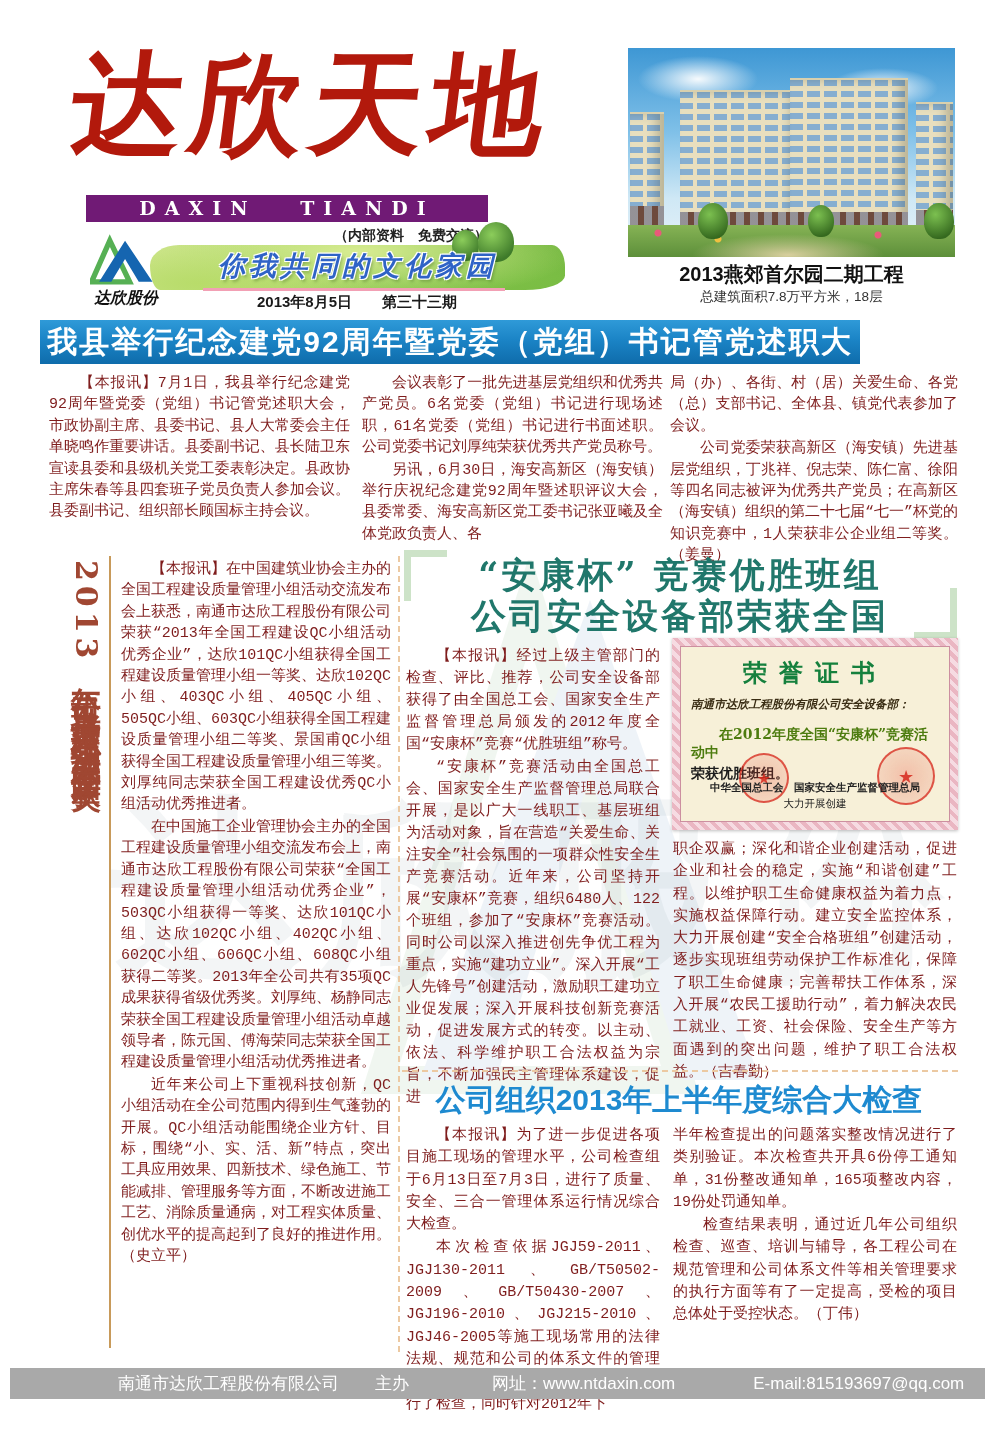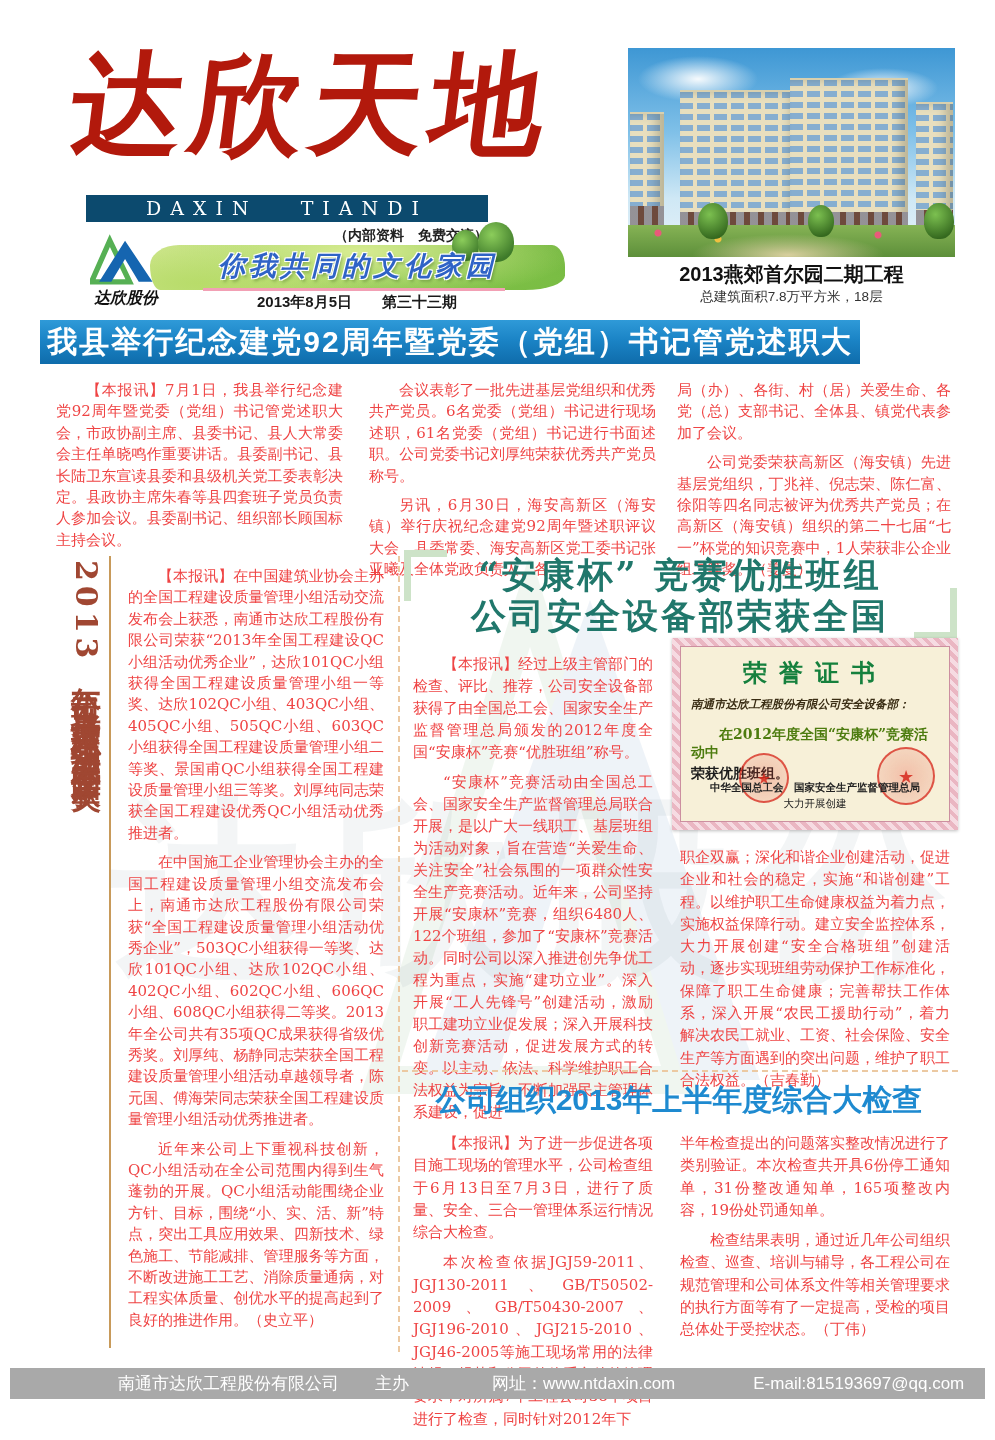--- a/index.html
+++ b/index.html
@@ -8,22 +8,22 @@
   .abs{position:absolute;}
 
   
   #wm-logo{left:340px;top:560px;width:420px;height:560px;opacity:.08;z-index:0;}
   #wm-text{left:110px;top:760px;font-size:195px;font-weight:bold;letter-spacing:18px;
            color:rgba(120,140,160,.09);white-space:nowrap;z-index:0;}
 
   
   #mast-title{left:72px;top:40px;width:500px;font-size:112px;line-height:1.15;font-weight:bold;
               color:#b2190c;letter-spacing:8px;transform:skewX(-7deg);z-index:2;}
-  #latin-bar{left:86px;top:195px;width:402px;height:27px;background:#0c4a6e;color:#fff;
-             text-align:center;line-height:27px;font-size:19px;font-weight:normal;
+  #latin-bar{left:86px;top:195px;width:402px;height:27px;background:#701a75;color:#fff;
+             text-align:center;line-height:27px;font-size:19px;font-weight:bold;
              letter-spacing:9px;word-spacing:28px;z-index:2;}
   #mast-note{left:86px;top:227px;width:402px;text-align:right;font-size:14px;font-weight:bold;
              font-family:Liberation Serif, serif;color:#222;z-index:2;}
 
   #logo{left:90px;top:233px;width:64px;height:58px;z-index:2;}
   #logo-name{left:66px;top:288px;width:120px;text-align:center;font-size:16px;font-weight:bold;
              font-style:italic;color:#111;z-index:2;}
 
   #banner{left:150px;top:245px;width:415px;height:45px;z-index:1;
     background:
@@ -75,21 +75,21 @@
   #photo-caption{left:628px;top:261px;width:327px;text-align:center;font-size:20px;font-weight:bold;
                  color:#111;font-family:"Liberation Sans",sans-serif;z-index:2;}
   #photo-spec{left:628px;top:288px;width:327px;text-align:center;font-size:13.5px;color:#333;
               font-family:"Liberation Sans",sans-serif;z-index:2;}
 
   
   #h1bar{left:40px;top:320px;width:820px;height:44px;text-align:center;line-height:44px;
          color:#fff;font-size:30px;font-weight:bold;letter-spacing:2px;
          font-family:"Liberation Sans",sans-serif;z-index:2;
          background:linear-gradient(180deg,#2f9ad8 0%,#1b84c6 45%,#0f6cab 100%);}
-  .btxt p{margin:8px;text-indent:2em;text-align:justify;font-size:15px;line-height:21.4px;color:#ef4444;}
+  .btxt p{margin:1px;text-indent:2em;text-align:justify;font-size:15px;line-height:21.4px;color:#7f1d1d;font-family:Liberation Mono, monospace;}
   .btxt p.cont{text-indent:0;}
   #a1c1{left:48px;top:372px;width:303px;z-index:2;}
   #a1c2{left:361px;top:372px;width:303px;z-index:2;}
   #a1c3{left:669px;top:372px;width:290px;z-index:2;}
 
   
   #vhead{left:42px;top:560px;width:64px;height:790px;writing-mode:vertical-rl;text-orientation:mixed;
          font-size:30px;font-weight:bold;color:#a04732;letter-spacing:5px;z-index:2;}
   #goldline{left:109px;top:556px;width:2px;height:792px;background:#c89a5a;z-index:2;}
   #midcol{left:120px;top:558px;width:272px;z-index:2;}

